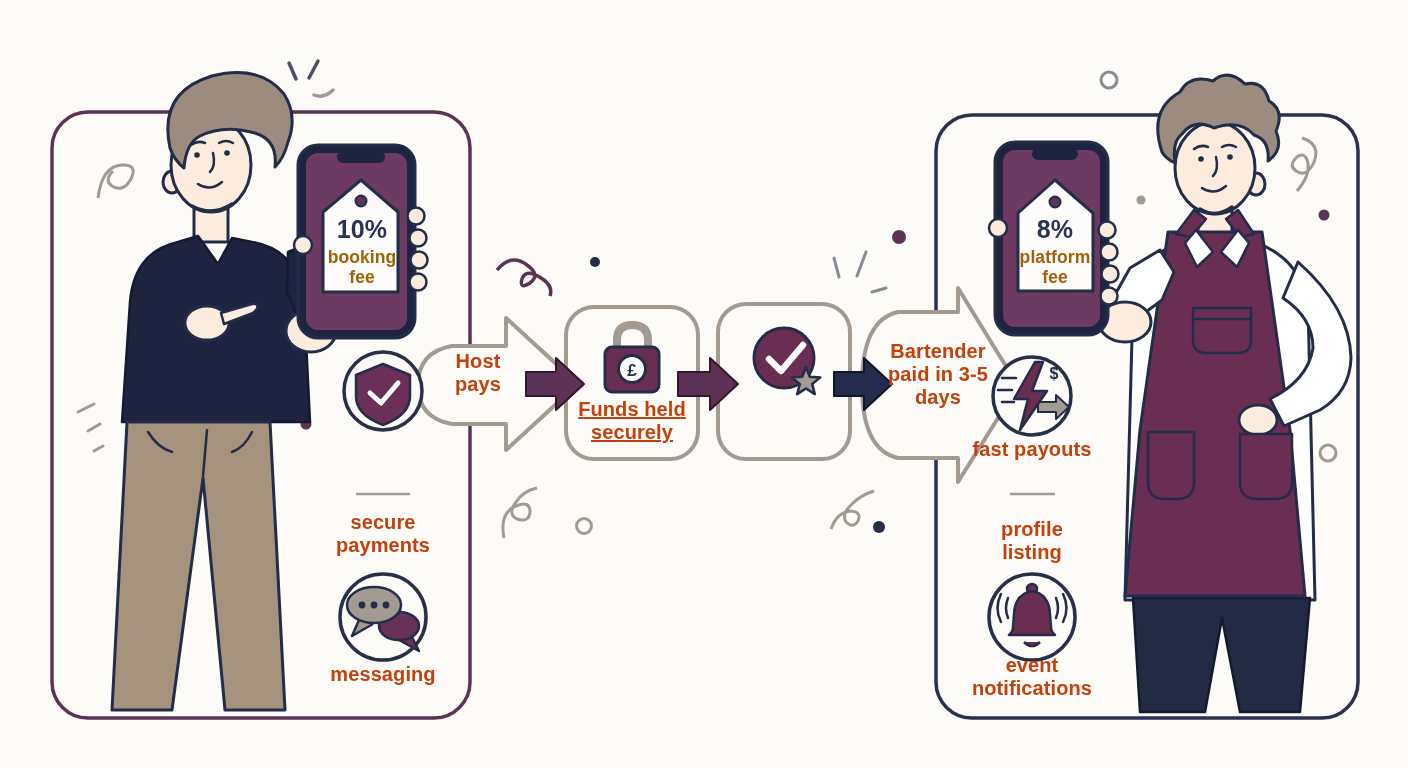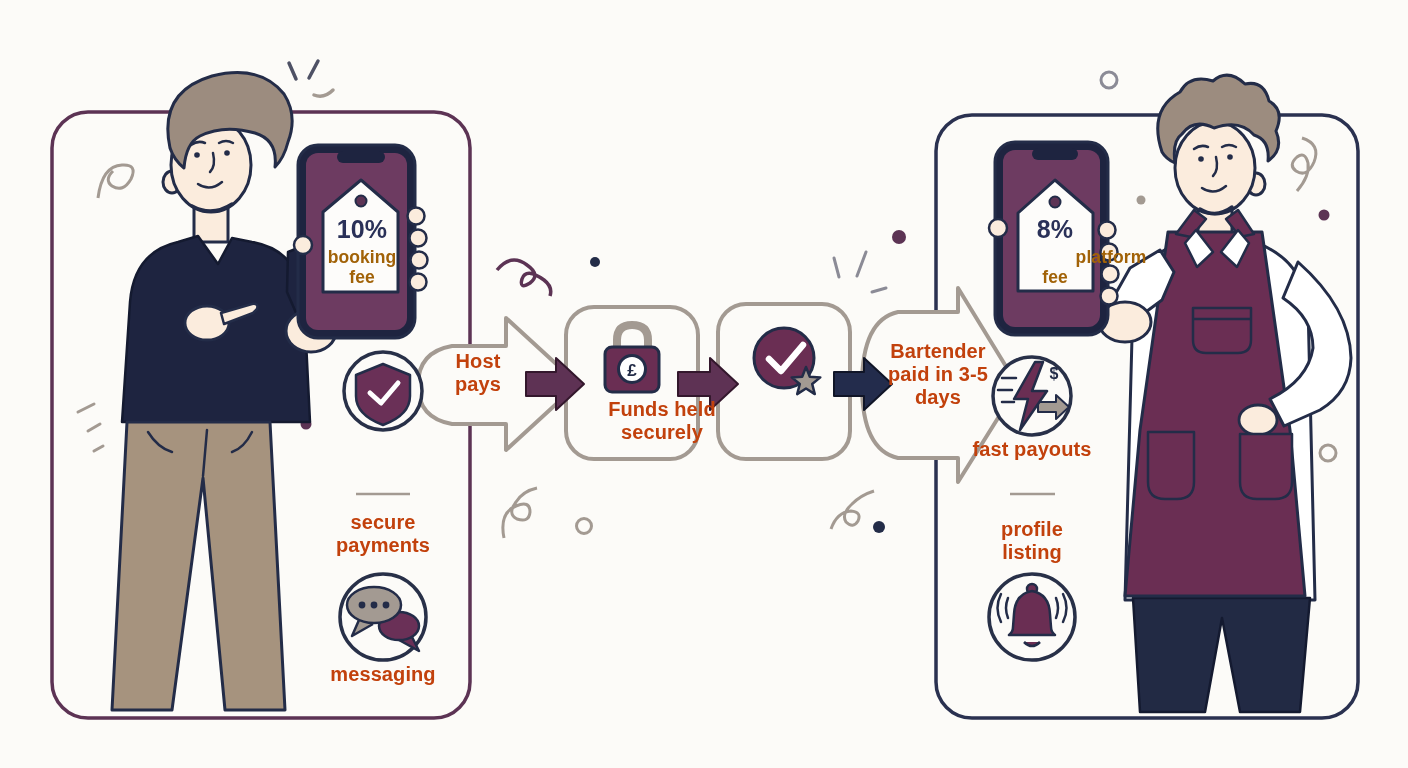--- a/index.html
+++ b/index.html
@@ -196,26 +196,27 @@
     <path d="M1032,591 Q1015,594 1014,614 L1013,627 Q1013,632 1009,635 L1055,635 Q1051,632 1051,627 L1050,614 Q1049,594 1032,591 Z" fill="#6a2e53" stroke="#232c48" stroke-width="2.5" stroke-linejoin="round"></path>
     <path d="M1024,642 Q1032,650 1040,642" fill="#6a2e53" stroke="#232c48" stroke-width="2.5"></path>
   </g>
 </svg>
 
 <div class="txt tag-pct" style="left:307px;top:214px;width:110px;">10%</div>
 <div class="txt tag-word" style="left:307px;top:247px;width:110px;">booking</div>
 <div class="txt tag-word" style="left:307px;top:267px;width:110px;">fee</div>
 
 <div class="txt tag-pct" style="left:1000px;top:214px;width:110px;">8%</div>
-<div class="txt tag-word" style="left:1056px;top:247px;width:110px;">platform</div>
+<div class="txt tag-word" style="left:1000px;top:247px;width:110px;">platform</div>
 <div class="txt tag-word" style="left:1000px;top:267px;width:110px;">fee</div>
 
 <div class="txt feat-label" style="left:323px;top:511px;width:120px;">secure payments</div>
 <div class="txt feat-label" style="left:323px;top:663px;width:120px;">messaging</div>
 
 <div class="txt flow-label" style="left:436px;top:350px;width:84px;">Host pays</div>
-<div class="txt flow-label" style="left:600px;top:398px;width:124px;">Funds held securely</div>
+<div class="txt flow-label" style="left:570px;top:398px;width:124px;text-decoration:underline;">Funds held securely</div>
 <div class="txt flow-label" style="left:888px;top:340px;width:100px;">Bartender paid in 3-5 days</div>
 
 <div class="txt feat-label" style="left:972px;top:438px;width:120px;">fast payouts</div>
 <div class="txt feat-label" style="left:972px;top:511px;width:120px;margin-top:7px;">profile listing</div>
+<div class="txt feat-label" style="left:957px;top:654px;width:150px;">event notifications</div>
 
 </div>
 
 </body></html>

